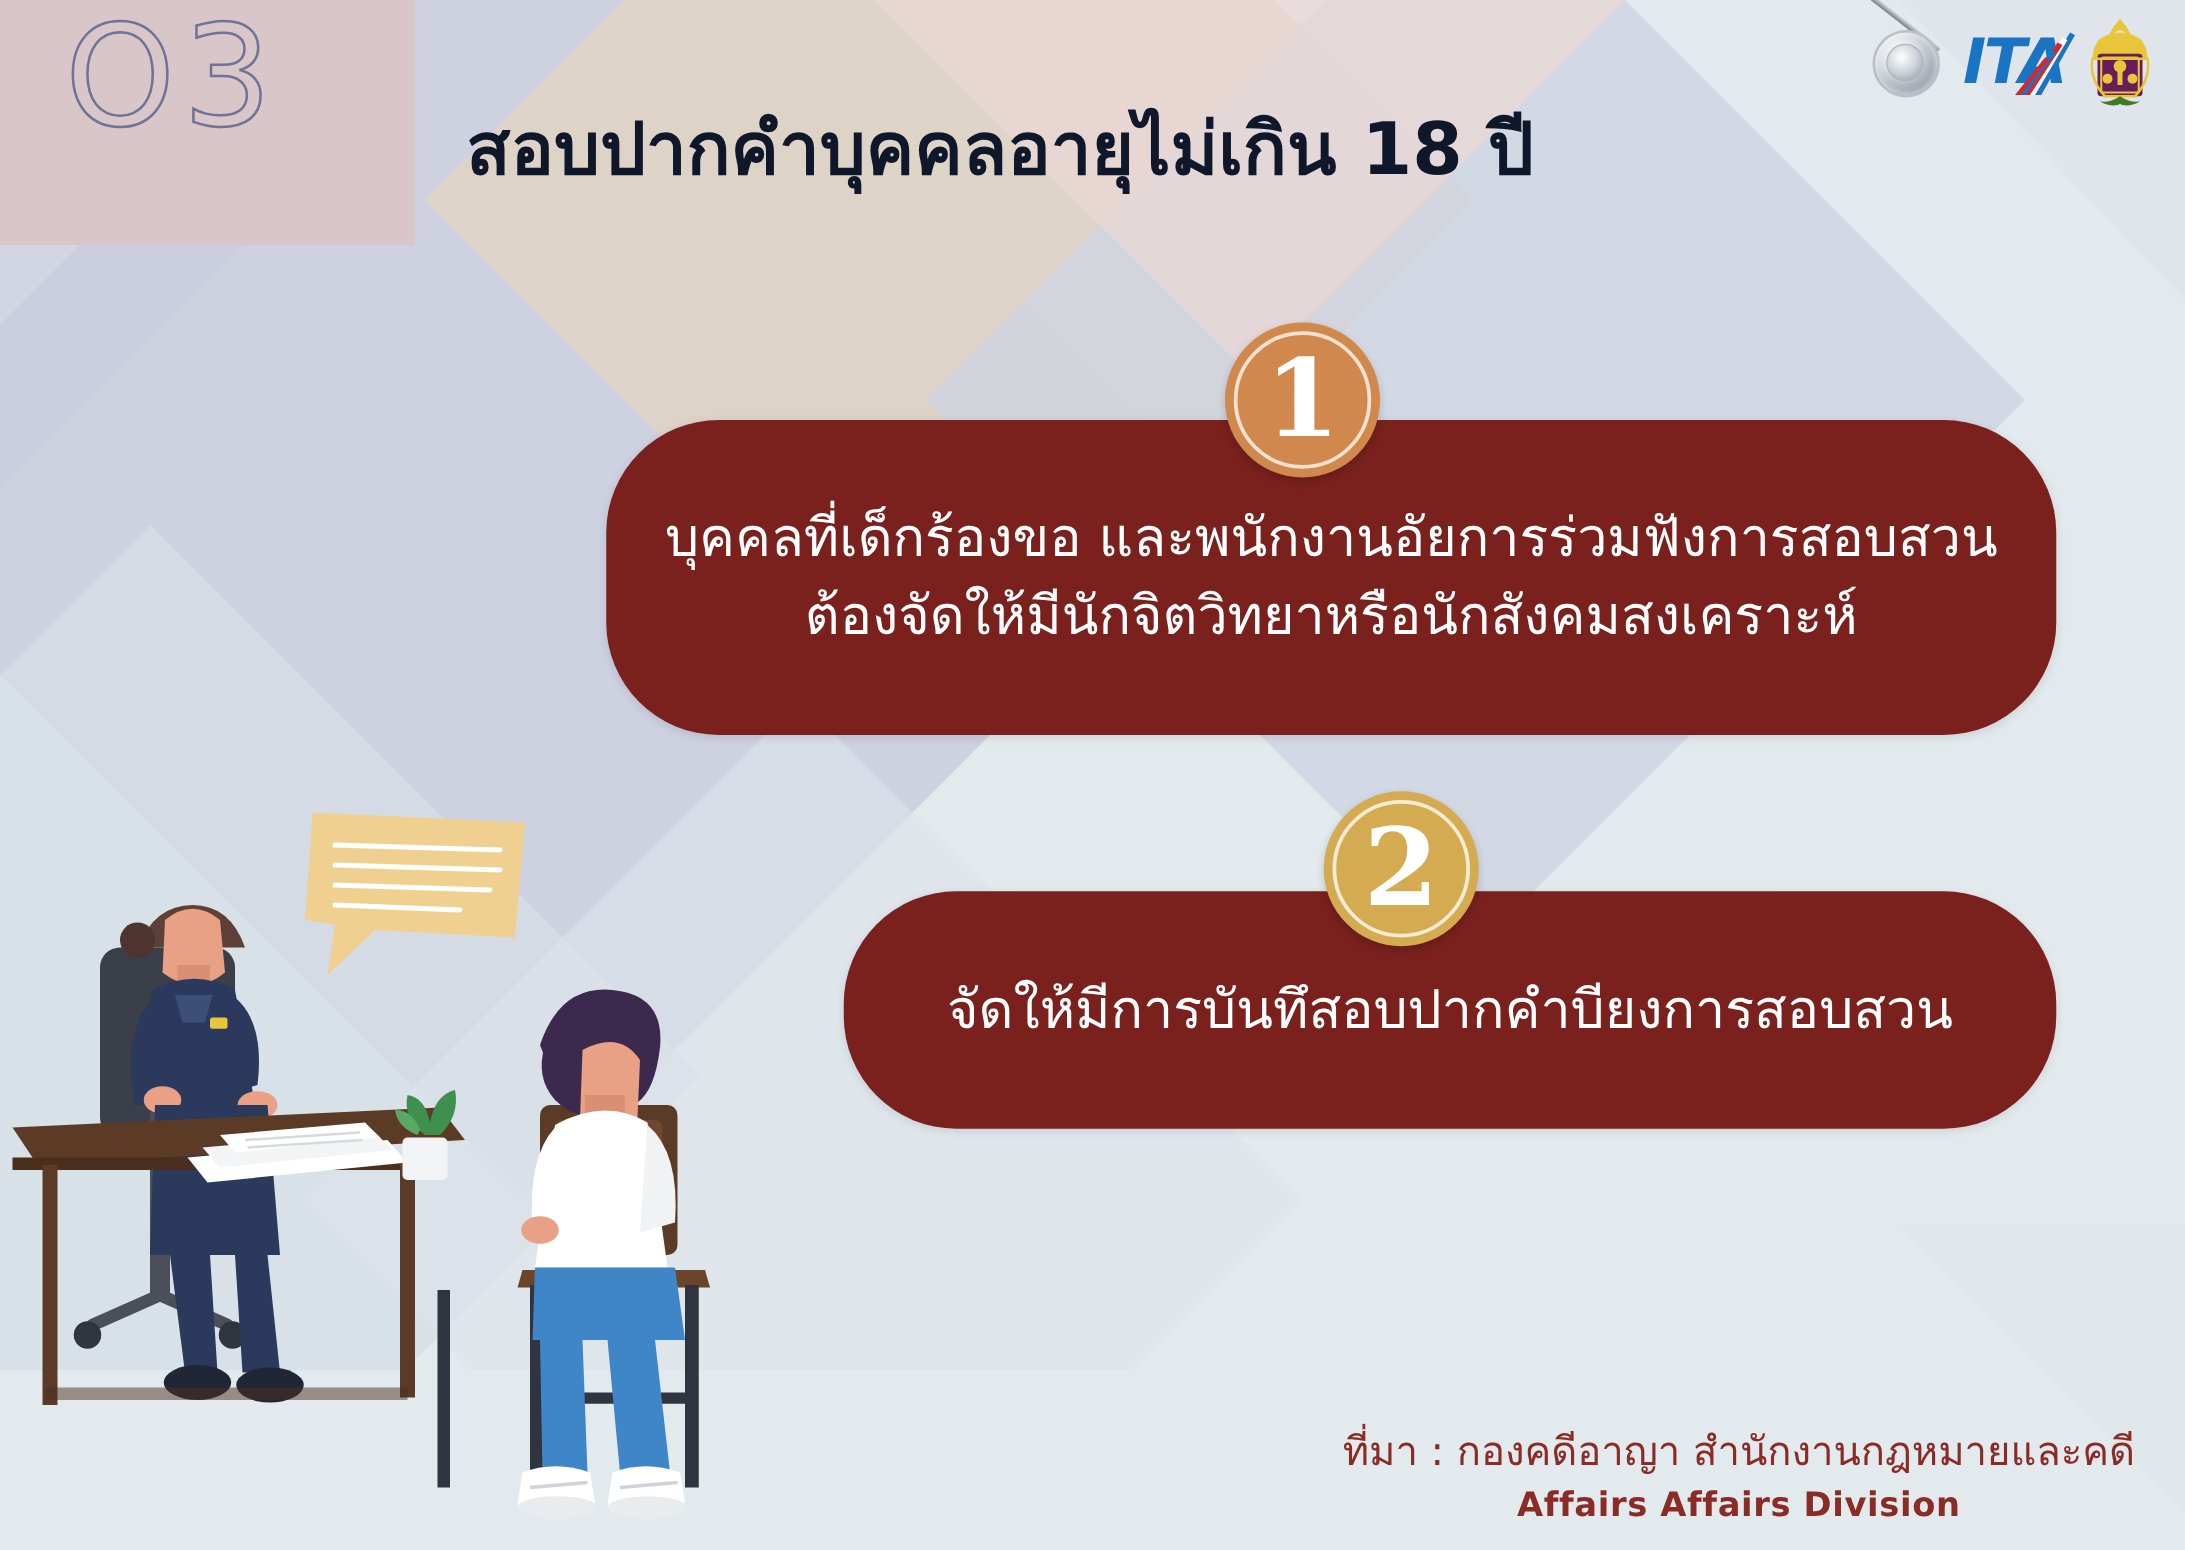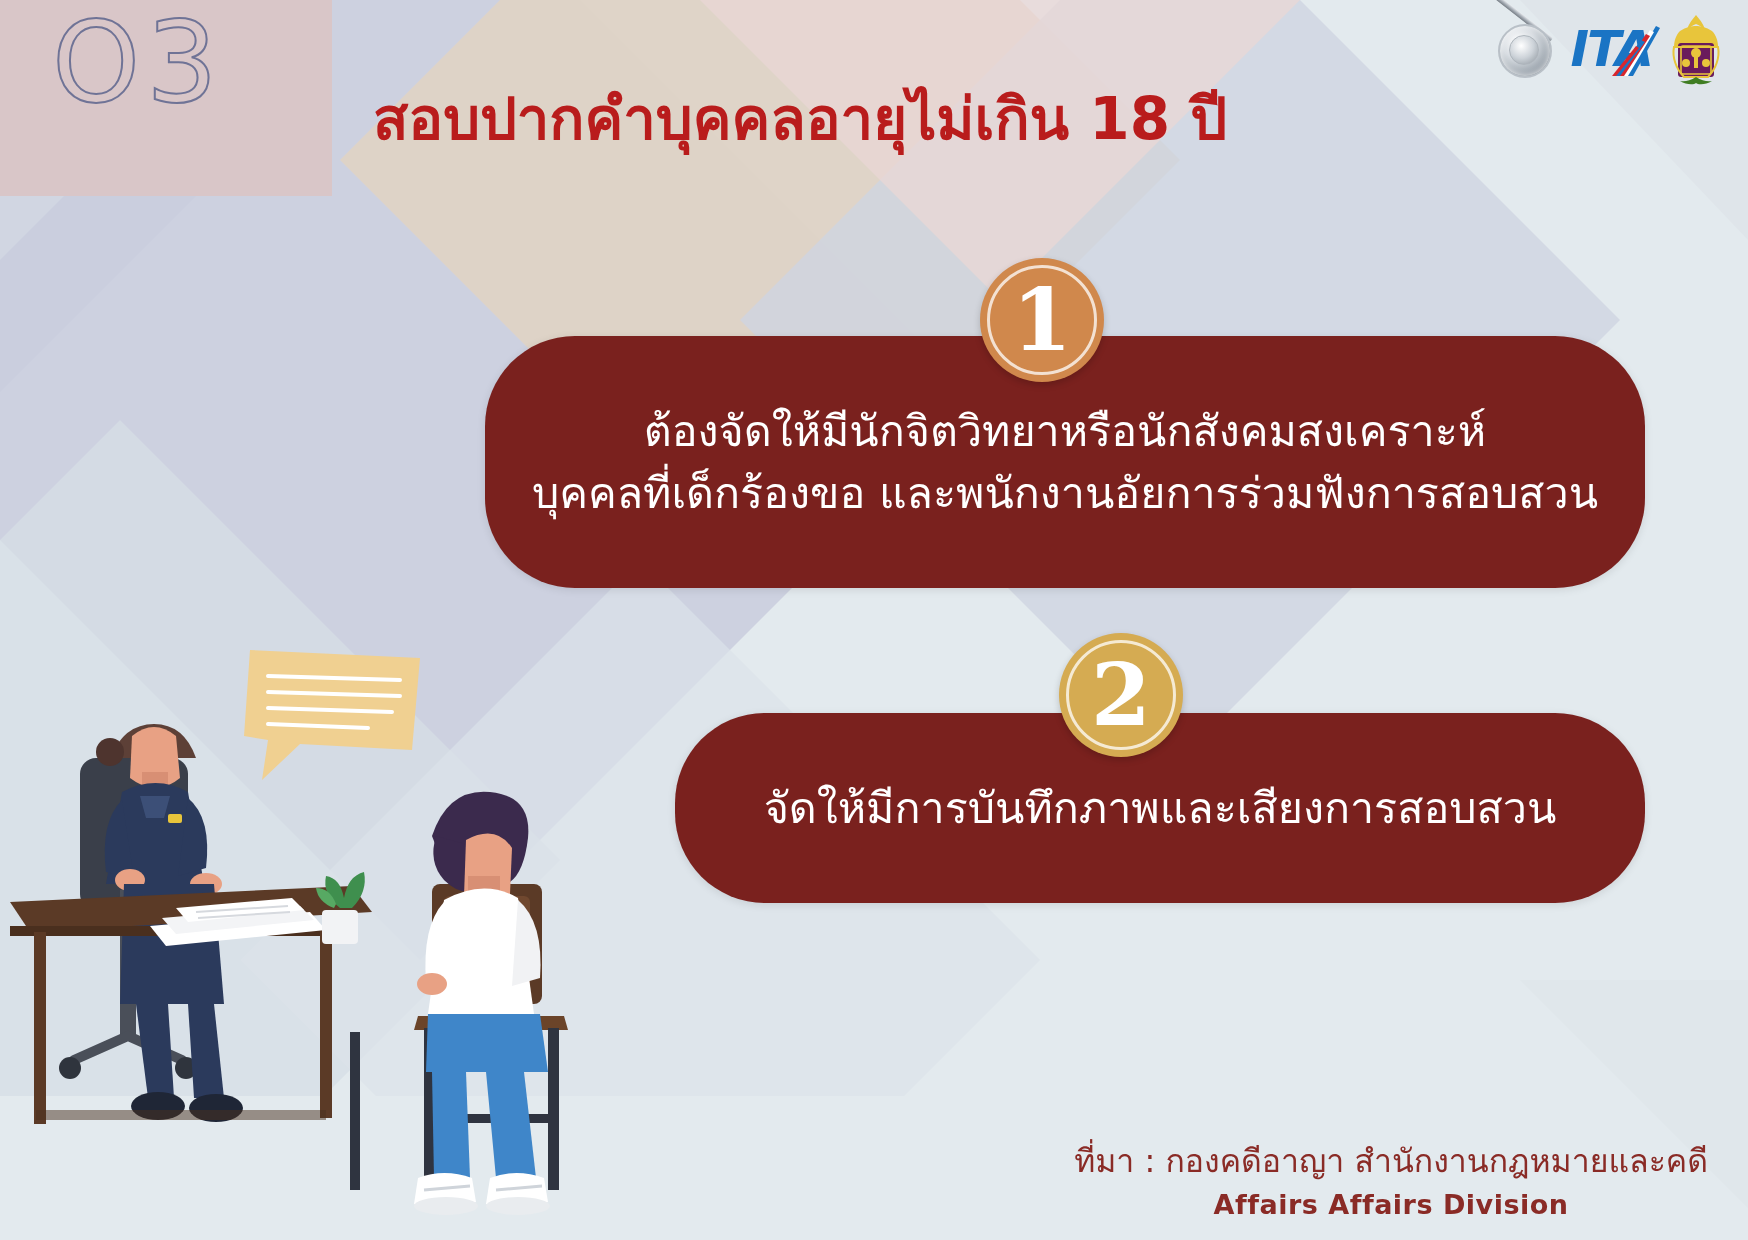--- a/index.html
+++ b/index.html
@@ -35,21 +35,21 @@
 
   
   .title {
     position: absolute;
     left: 300px;
     top: 86px;
     width: 1000px;
     text-align: center;
     font-size: 58px;
     font-weight: bold;
-    color: #b91c1c;
+    color: #0f172a;
     letter-spacing: 0px;
     line-height: 1.15;
     white-space: nowrap;
   }
 
   
   .logos {
     position: absolute;
     right: 24px;
     top: 10px;
@@ -348,32 +348,32 @@
         <line x1="424" y1="550" x2="470" y2="546"></line>
         <line x1="496" y1="550" x2="542" y2="546"></line>
       </g>
       <ellipse cx="446" cy="566" rx="32" ry="9" fill="#e9ecef"></ellipse>
       <ellipse cx="518" cy="566" rx="32" ry="9" fill="#e9ecef"></ellipse>
     </svg>
   </div>
 
   <div class="redbox" id="box1">
     <div class="box-text">
+      <div>บุคคลที่เด็กร้องขอ และพนักงานอัยการร่วมฟังการสอบสวน</div>
       <div>ต้องจัดให้มีนักจิตวิทยาหรือนักสังคมสงเคราะห์</div>
-      <div>บุคคลที่เด็กร้องขอ และพนักงานอัยการร่วมฟังการสอบสวน</div>
     </div>
   </div>
   <div class="badge" id="badge1">
     <span class="ring"></span>
     <span class="num">1</span>
   </div>
 
   <div class="redbox" id="box2">
     <div class="box-text">
-      <div>จัดให้มีการบันทึกภาพและเสียงการสอบสวน</div>
+      <div>จัดให้มีการบันทึสอบปากคำบียงการสอบสวน</div>
     </div>
   </div>
   <div class="badge" id="badge2">
     <span class="ring"></span>
     <span class="num">2</span>
   </div>
 
   <div class="footer">
     <div class="src-th">ที่มา : กองคดีอาญา สำนักงานกฎหมายและคดี</div>
     <div class="src-en">Affairs Affairs Division</div>

